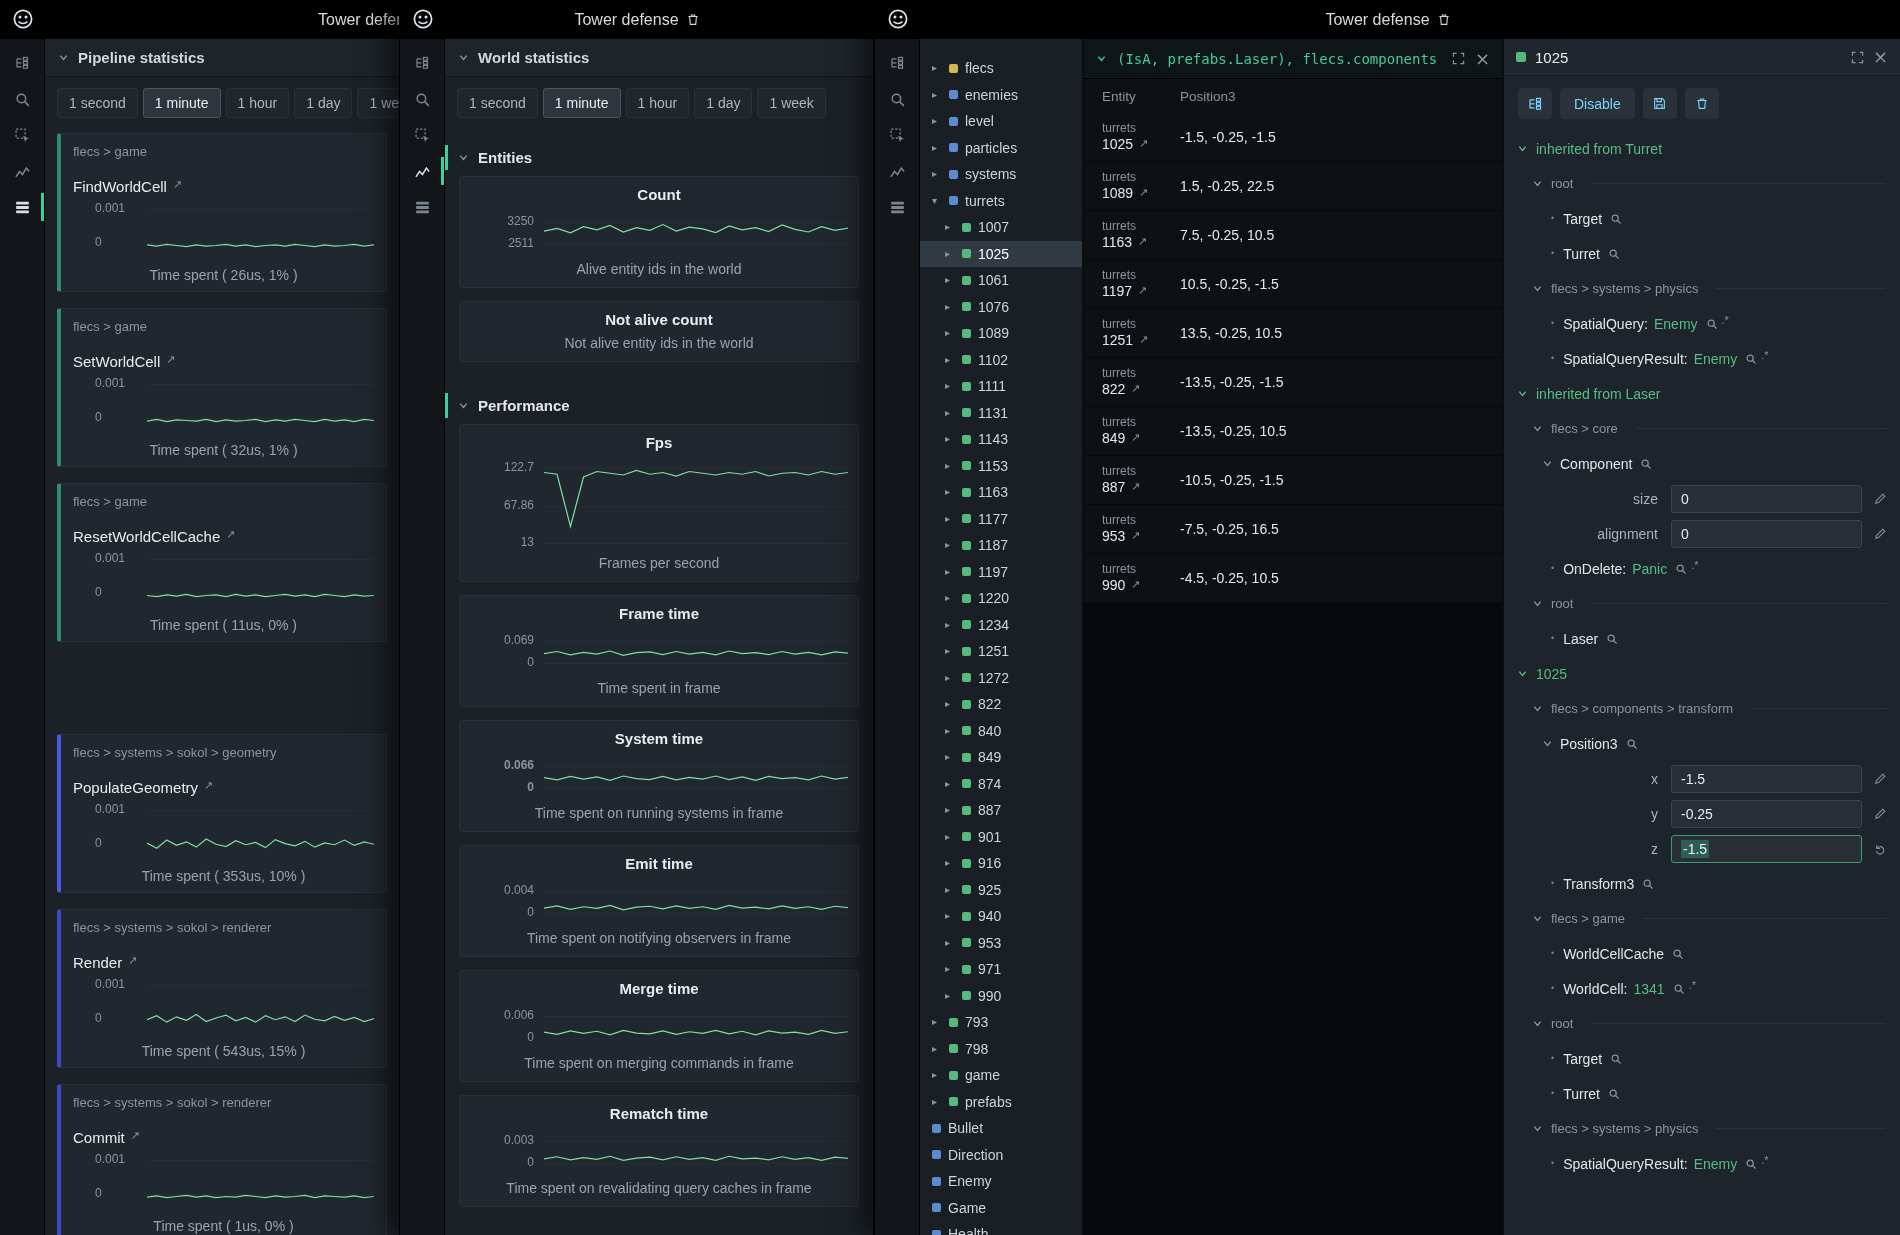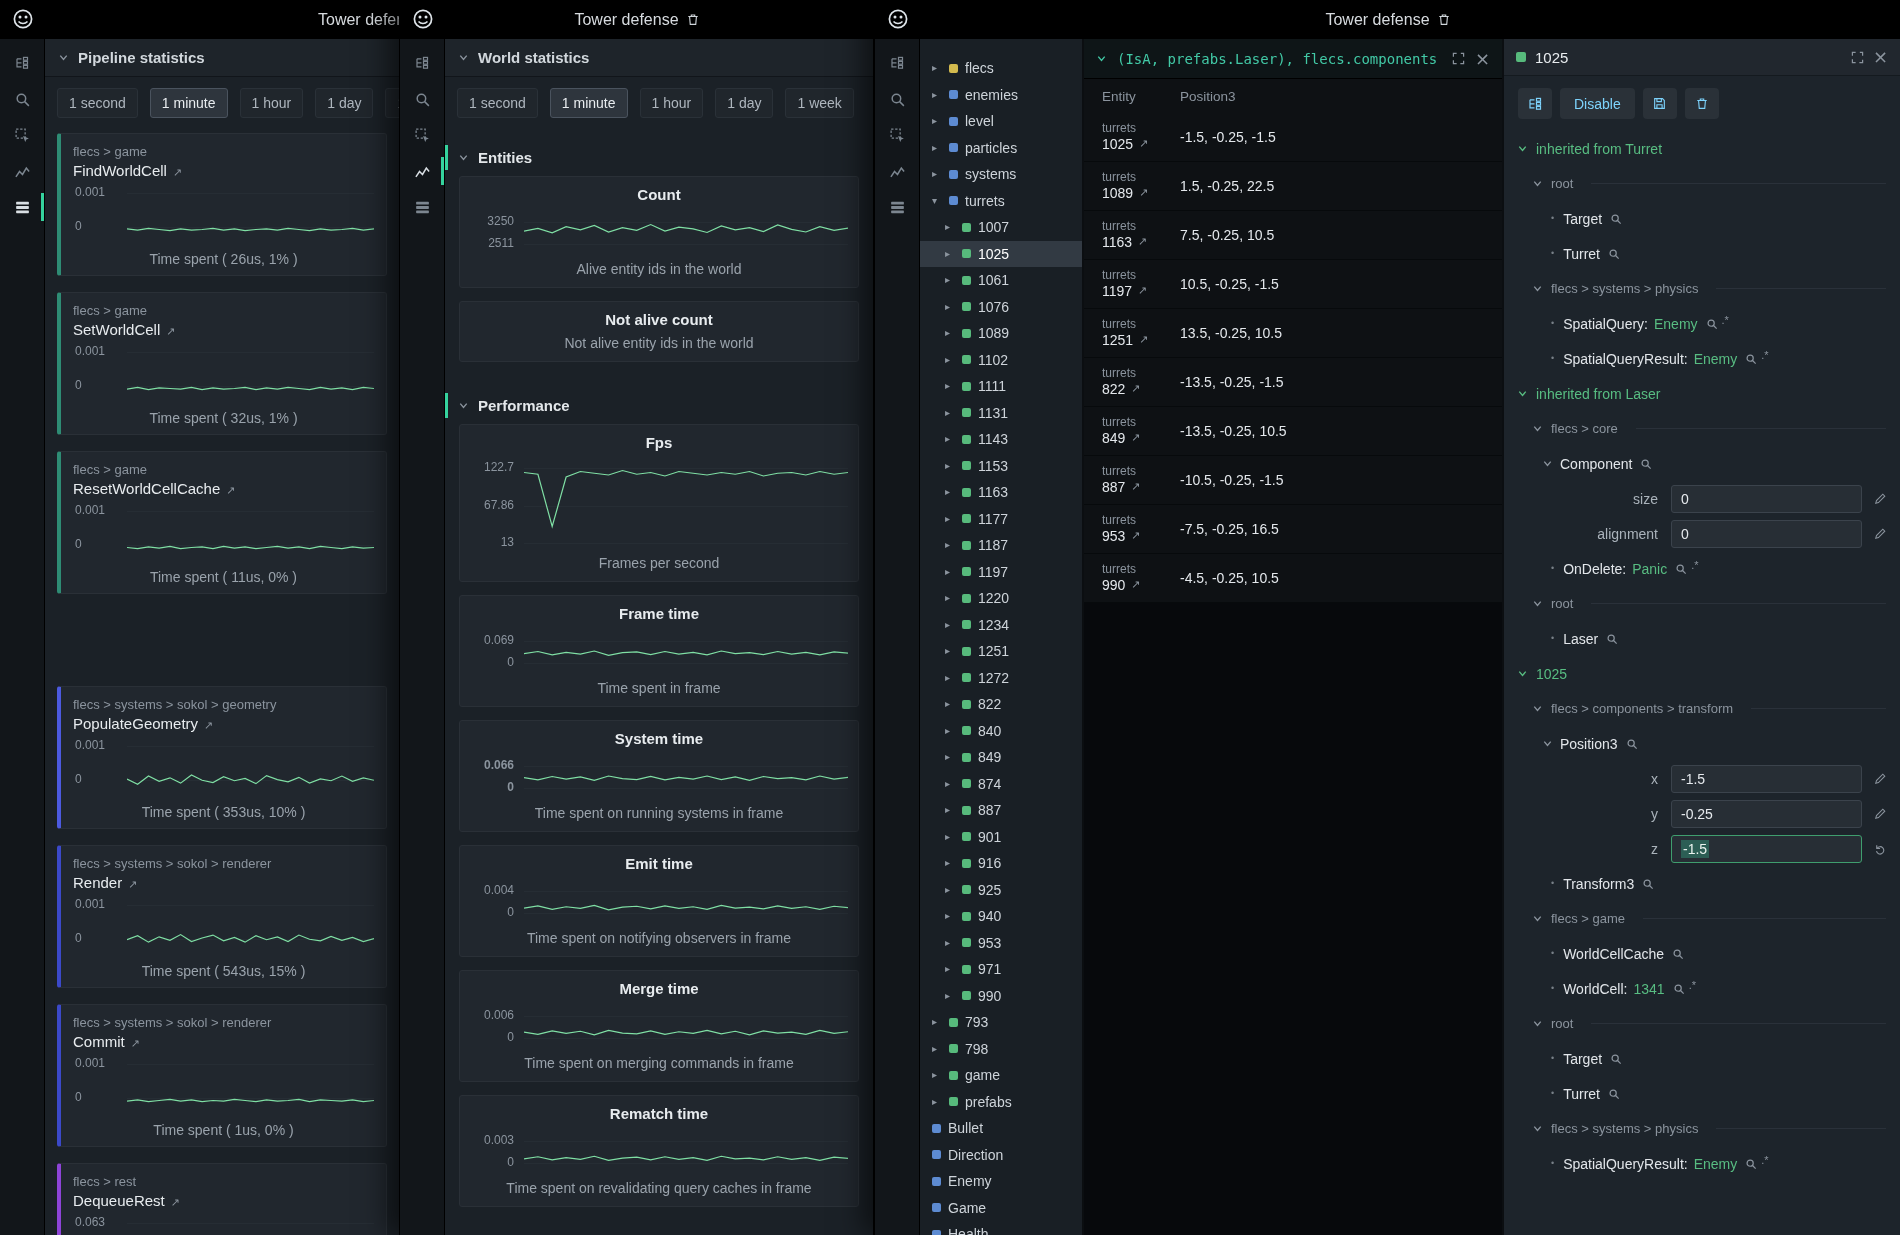--- a/index.html
+++ b/index.html
@@ -31,34 +31,34 @@
         color:#7c8690;position:relative;cursor:pointer;}
   .icon.active{color:#d9dfe4;}
   .icon.active::before{content:"";position:absolute;right:-11px;top:-3px;width:3px;height:28px;background:#35d39e;}
 
   .content{flex:1;overflow:hidden;background:#1b2127;display:flex;flex-direction:column;}
 
   .panel-header{height:37px;flex:none;display:flex;align-items:center;gap:9px;padding:0 13px;
       color:#d2d8dd;font-size:15px;font-weight:600;background:#1e242a;border-bottom:1px solid #11151a;}
   .chev-sm{display:flex;color:#8b949e;}
 
-  .time-row{display:flex;gap:12px;padding:11px 12px 9px;flex:none;align-items:flex-end;}
+  .time-row{display:flex;gap:5px;padding:11px 12px 9px;flex:none;align-items:flex-end;}
   .time-btn{background:#20262c;border:1px solid #2a3138;color:#aeb6be;font-size:14px;
       font-family:inherit;padding:6px 11px;border-radius:3px;cursor:pointer;white-space:nowrap;}
   .time-btn.active{background:#2e353d;border-color:#4a535e;color:#e9edf0;}
 
   
   .cards{display:flex;flex-direction:column;gap:16px;padding:6px 12px 0;overflow:hidden;}
   .card-gap{height:60px;flex:none;}
   .p-card{background:#21272e;border:1px solid #2a3037;border-left:4px solid #2e8c74;
           border-radius:3px;padding:10px 12px 8px;flex:none;}
   .p-path{font-size:13px;color:#8b949e;}
-  .p-name{font-size:15px;color:#e8ecef;margin-top:3px;display:flex;align-items:flex-end;}
+  .p-name{font-size:15px;color:#e8ecef;margin-top:19px;display:flex;align-items:flex-start;}
   .arrow{color:#8b949e;font-size:11px;margin-left:6px;}
-  .chart-row{display:flex;margin-top:7px;}
+  .chart-row{display:flex;margin-top:7px;margin-left:20px;}
   .ylabels{width:54px;flex:none;position:relative;font-size:12px;color:#8b949e;}
   .ylabels span{position:absolute;left:2px;line-height:1;}
   .ylabels.yr span{left:auto;right:10px;}
   .chart{flex:1;position:relative;overflow:hidden;}
   .chart svg{position:absolute;left:0;top:0;width:100%;height:100%;}
   .gl{position:absolute;left:0;right:0;height:1px;background:#262d34;}
   .p-caption,.w-caption{font-size:14px;color:#9aa3ac;text-align:center;margin-top:7px;}
 
   
   #world-sections{overflow:hidden;display:flex;flex-direction:column;}

